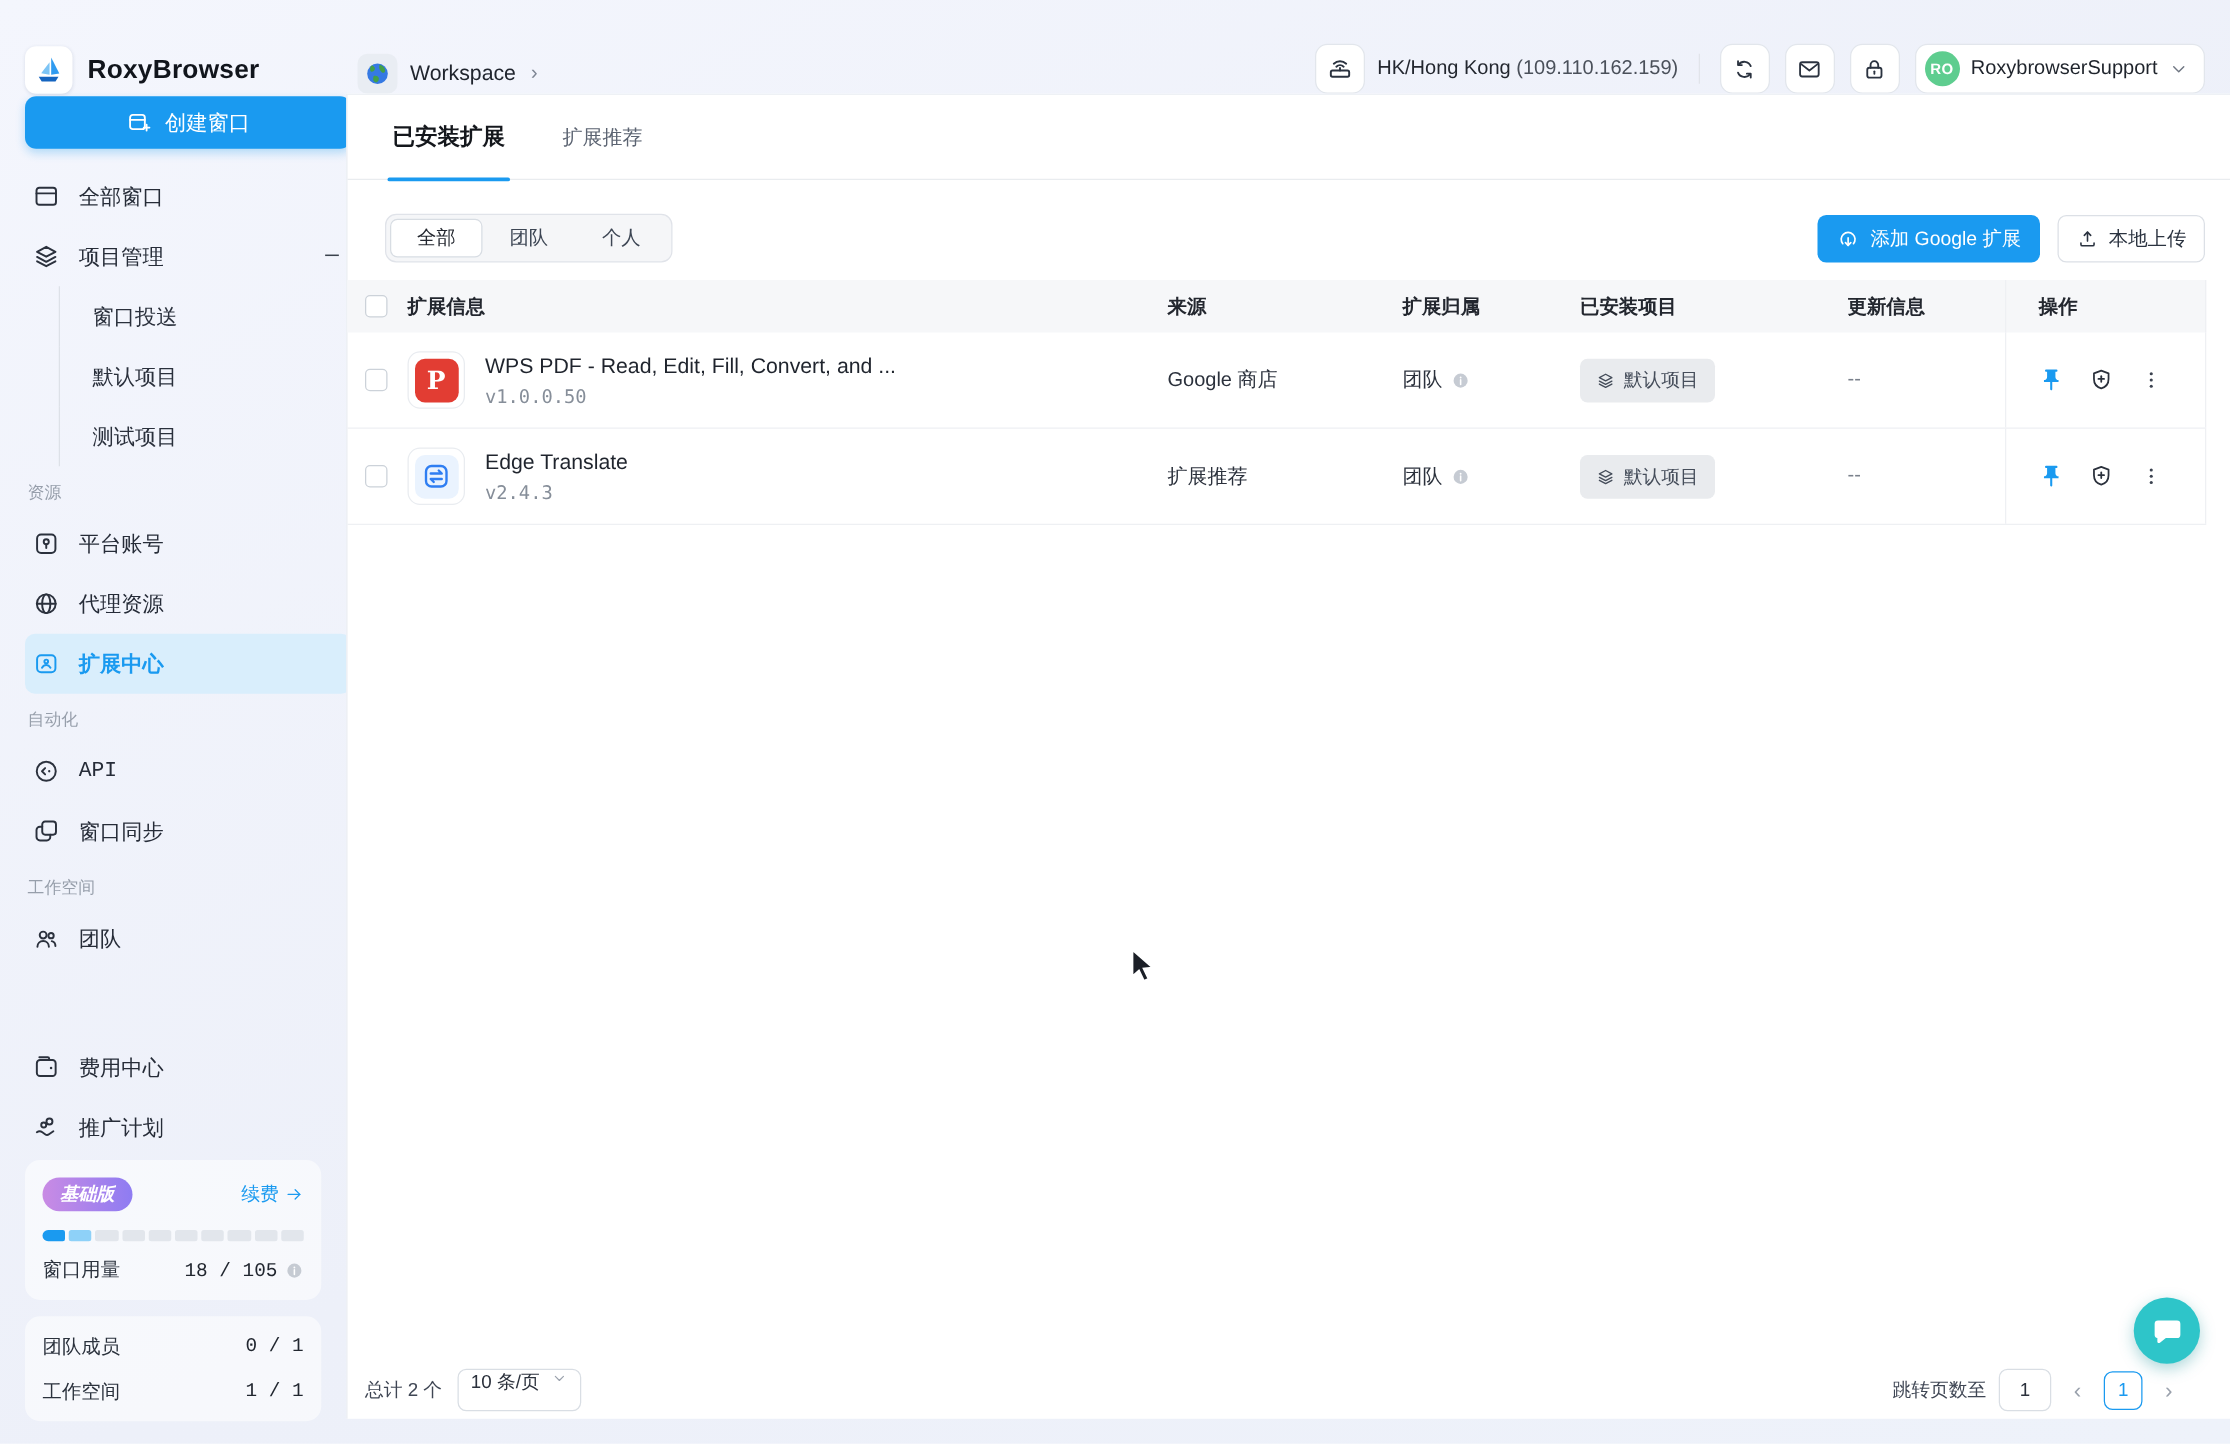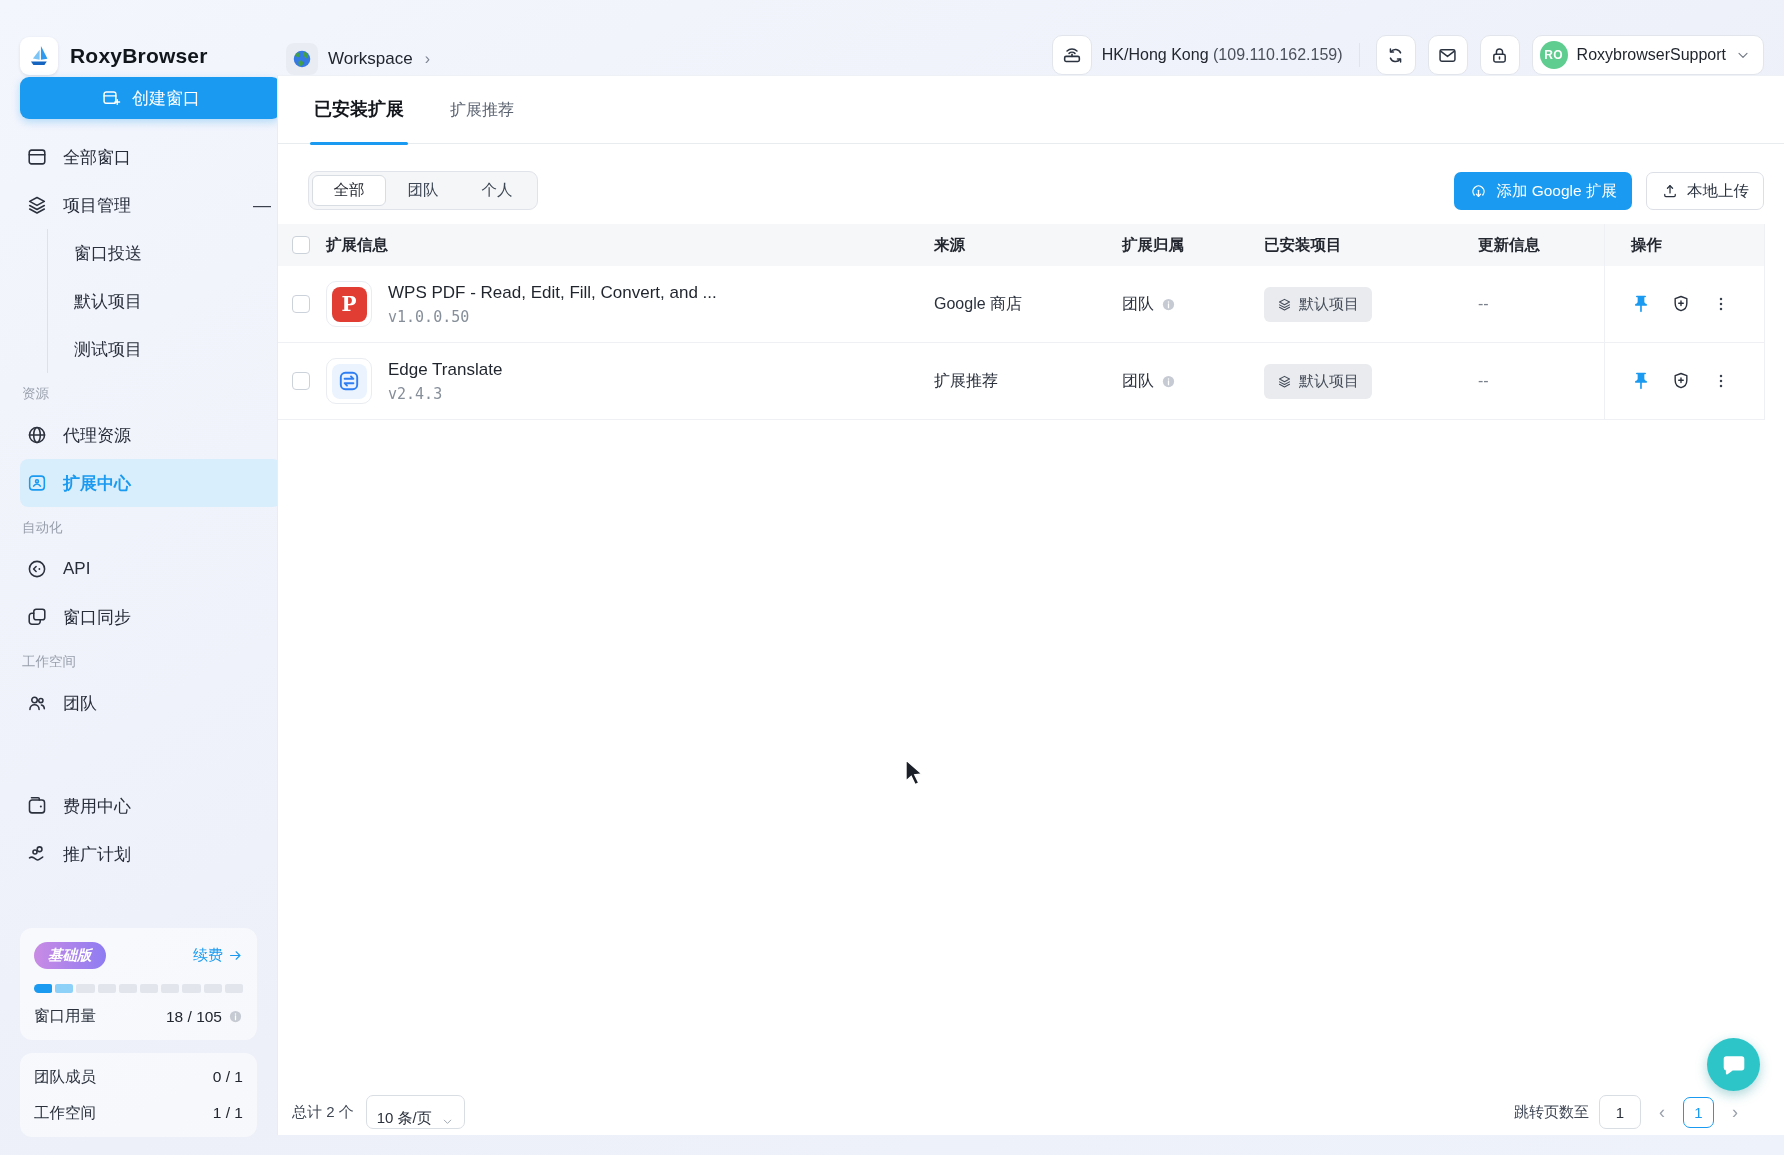--- a/index.html
+++ b/index.html
@@ -26,21 +26,21 @@
   .proxy-group { display:flex; align-items:center; gap:10px; }
   .proxy-text { font-size:16px; color:#23272f; }
   .proxy-ip { color:#4a505a; }
   .hdr-divider { width:1px; height:24px; background:#e1e4ea; margin:0 4px; }
   .user-pill { height:40px; border:1px solid #e2e6ec; background:#fff; border-radius:10px; display:flex; align-items:center; gap:9px; padding:0 12px 0 7px; cursor:pointer; }
   .avatar { width:28px; height:28px; border-radius:50%; background:#5ecd8f; color:#fff; font-size:12px; font-weight:700; display:flex; align-items:center; justify-content:center; letter-spacing:.3px; }
   .user-name { font-size:16px; color:#1f242c; }
   .chev-down { color:#6f7682; }
 
   
-  .sidebar { position:absolute; left:0; top:75px; width:309px; height:1080px; padding:2px 28px 0 20px; }
+  .sidebar { position:absolute; left:0; top:75px; width:309px; height:1080px; padding:2px 28px 0 20px;font-family:Liberation Mono, monospace; }
   .create-btn { width:100%; height:42px; border:none; border-radius:9px; background:#1a9af0; color:#fff; font-size:17px; font-weight:500; display:flex; align-items:center; justify-content:center; gap:10px; cursor:pointer; box-shadow:0 3px 8px rgba(26,154,240,.30); font-family:inherit; }
   .nav { margin-top:14px; }
   .nav-item { height:48px; display:flex; align-items:center; gap:15px; padding:0 10px 0 6px; font-size:17px; color:#262c38; border-radius:8px; cursor:pointer; }
   .nav-item .nic { width:22px; height:22px; color:#2b313d; flex:0 0 22px; }
   .nav-item.active { background:#d9eefc; color:#1a9af0; font-weight:600; }
   .nav-item.active .nic { color:#1a9af0; }
   .collapse-minus { margin-left:auto; color:#3a414d; font-size:18px; }
   .sub-item { position:relative; height:48px; display:flex; align-items:center; padding-left:54px; font-size:17px; color:#2a303c; cursor:pointer; }
   .sub-item::before { content:""; position:absolute; left:27px; top:0; bottom:0; width:1px; background:#dde1e8; }
   .sec-title { height:34px; display:flex; align-items:center; font-size:13.5px; color:#979fab; padding-left:2px; margin-top:4px; }
@@ -89,21 +89,21 @@
   .wps-logo { width:35px; height:35px; border-radius:8px; background:#e23d33; color:#fff; display:flex; align-items:center; justify-content:center; font-size:20px; font-weight:700; font-family:"DejaVu Serif",serif; }
   .edge-logo { width:35px; height:35px; border-radius:8px; background:#eaf3fe; display:flex; align-items:center; justify-content:center; }
   .ext-name { font-size:17px; color:#1f242d; font-weight:500; }
   .ext-ver { margin-top:5px; font-size:15px; color:#868e99; font-family:"DejaVu Sans Mono",monospace; }
   .own-cell { gap:7px; }
   .chip { display:inline-flex; align-items:center; gap:7px; background:#e9ebee; border-radius:6px; padding:8px 13px; font-size:15px; color:#454d5a; cursor:pointer; }
   .dash { color:#7a818c; }
   .act-ic { cursor:pointer; color:#2b313c; }
 
   .list-footer { position:absolute; left:0; right:16px; bottom:0; height:46px; display:flex; align-items:center; padding:0 22px 0 14px; font-size:15px; color:#3f4654; }
-  .page-size { margin-left:12px; height:34px; border:1px solid #d9dee4; border-radius:7px; background:#fff; display:flex; align-items:flex-end; gap:9px; padding:0 10px; cursor:pointer; color:#2b313c; }
+  .page-size { margin-left:12px; height:34px; border:1px solid #d9dee4; border-radius:7px; background:#fff; display:flex; align-items:flex-start; gap:9px; padding:0 10px; cursor:pointer; color:#2b313c; }
   .footer-right { margin-left:auto; display:flex; align-items:center; gap:10px; }
   .jump-input { width:42px; height:34px; border:1px solid #d9dee4; border-radius:7px; text-align:center; font-size:15px; color:#2b313c; font-family:inherit; outline:none; }
   .pg-arrow { color:#9aa1ac; font-size:18px; width:22px; text-align:center; cursor:pointer; }
   .pg-num { width:31px; height:31px; border:1px solid #1a9af0; color:#1a9af0; border-radius:7px; display:flex; align-items:center; justify-content:center; font-size:15px; cursor:pointer; background:#fff; }
 
   .fab { position:absolute; left:1707px; top:1038px; width:53px; height:53px; border-radius:50%; background:#2ec5c9; box-shadow:0 4px 12px rgba(20,140,150,.35); display:flex; align-items:center; justify-content:center; cursor:pointer; }
   .cursor { position:absolute; left:903px; top:758px; pointer-events:none; }
 </style>
 </head>
 <body>
@@ -208,20 +208,28 @@
       </div>
     <div class="sub-item">
         <span>默认项目</span>
       </div>
     <div class="sub-item">
         <span>测试项目</span>
       </div>
 
     <div class="sec-title">资源</div>
 
+    <div class="nav-item">
+      <svg class="stroke-ic nic" viewBox="0 0 24 24">
+        <rect x="4" y="4" width="16" height="16" rx="3.5"></rect>
+        <circle cx="12" cy="10.3" r="2.2"></circle>
+          <path d="M12 12.5v3.2"></path>
+      </svg>
+      <span>平台账号</span>
+    </div>
     <div class="nav-item">
       <svg class="stroke-ic nic" viewBox="0 0 24 24">
         <circle cx="12" cy="12" r="8.2"></circle>
           <ellipse cx="12" cy="12" rx="3.6" ry="8.2"></ellipse>
           <path d="M3.8 12h16.4"></path>
       </svg>
       <span>代理资源</span>
     </div>
     <div class="nav-item active">
       <svg class="stroke-ic nic" viewBox="0 0 24 24">

